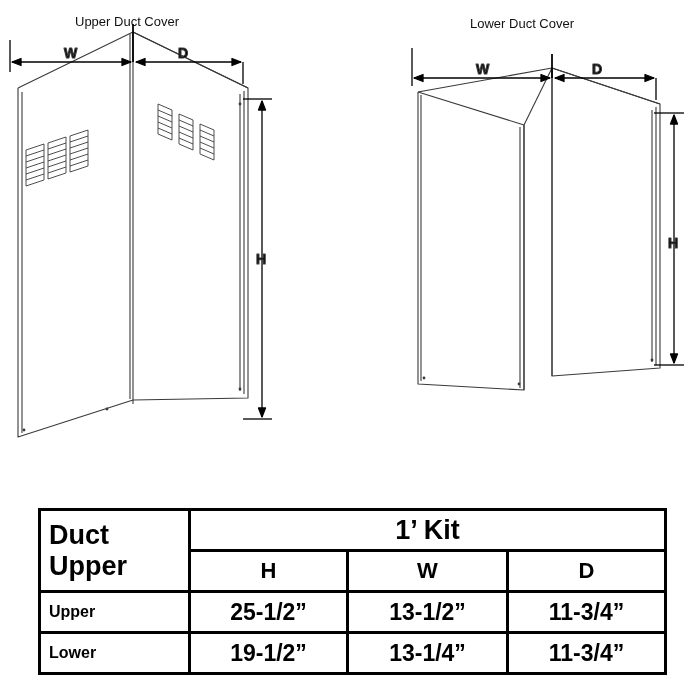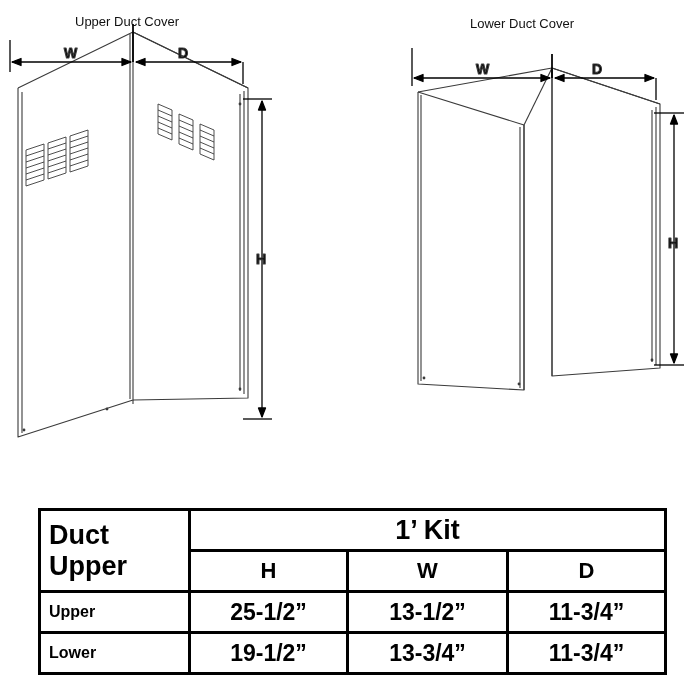--- a/index.html
+++ b/index.html
@@ -271,19 +271,19 @@
       </tr>
       <tr>
         <td class="row-label">Upper</td>
         <td class="value-cell">25-1/2”</td>
         <td class="value-cell">13-1/2”</td>
         <td class="value-cell">11-3/4”</td>
       </tr>
       <tr>
         <td class="row-label">Lower</td>
         <td class="value-cell">19-1/2”</td>
-        <td class="value-cell">13-3/4”</td>
+        <td class="value-cell">13-1/4”</td>
         <td class="value-cell">11-3/4”</td>
       </tr>
     </tbody>
   </table>
 
 </div>
 
 </body></html>

